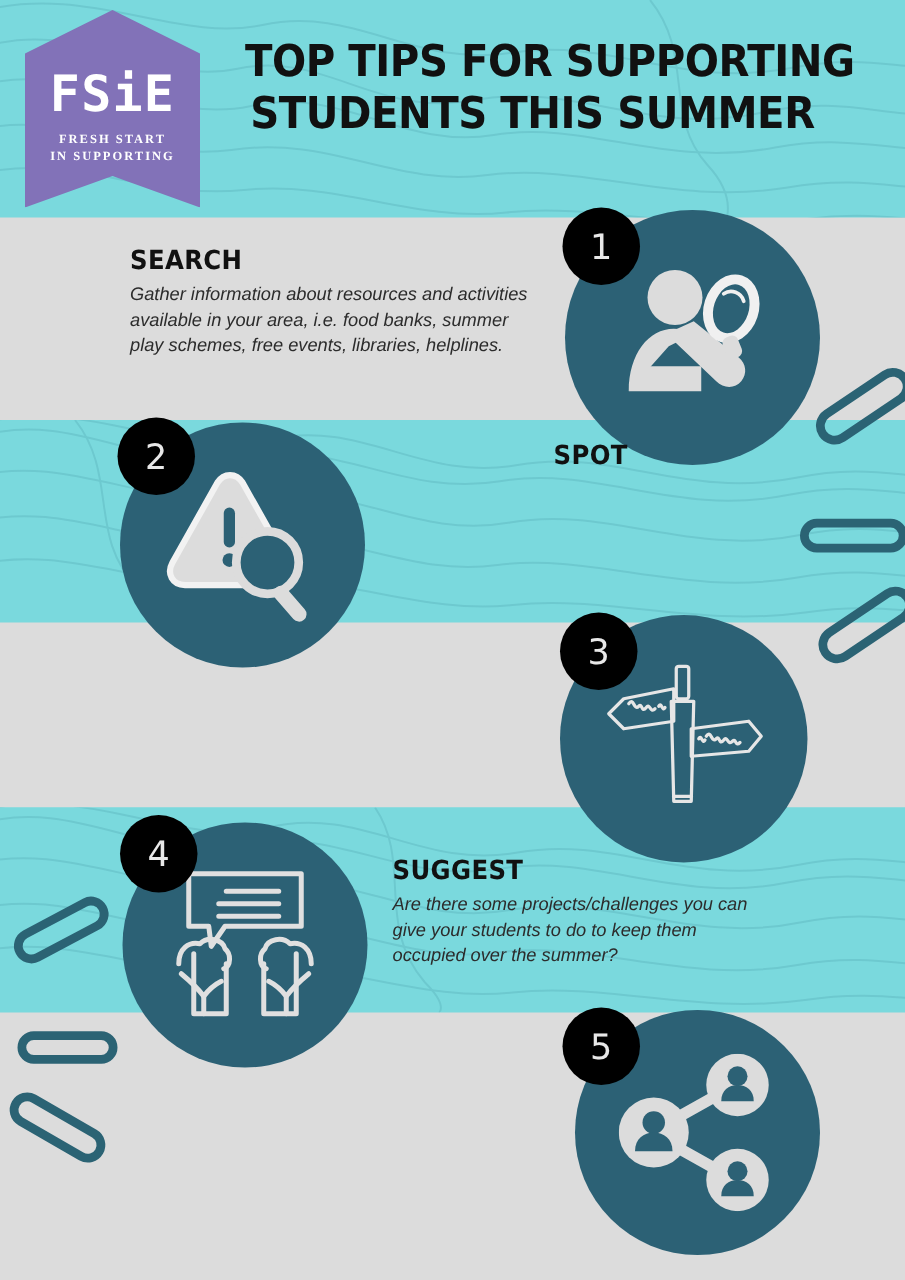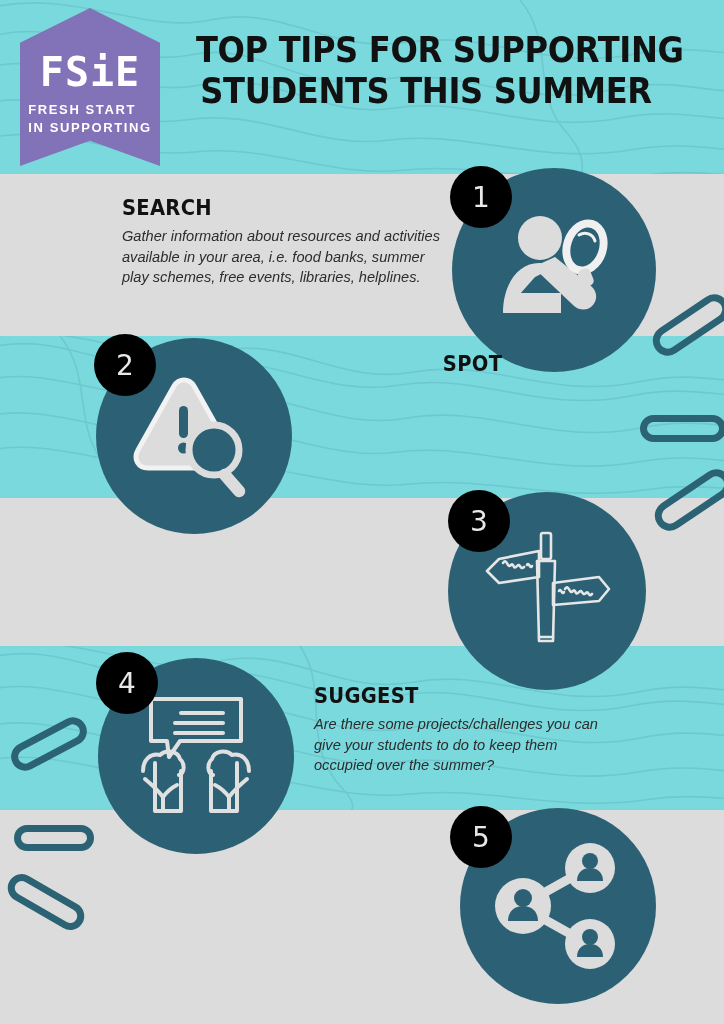--- a/index.html
+++ b/index.html
@@ -67,25 +67,26 @@
   .logo-mark {
     color: #ffffff;
     font-family: "DejaVu Sans Mono", monospace;
     font-size: 40px;
     font-weight: 700;
     letter-spacing: 1px;
     line-height: 1;
   }
   .logo-sub {
     color: #ffffff;
-    font-family: Liberation Sans, sans-serif;
-    font-size: 13px;
+    font-family: Liberation Serif, serif;
+    font-size: 10px;
     font-weight: 700;
     letter-spacing: 1.6px;
     line-height: 1.35;
+    text-align: center;
     margin-top: 9px;
   }
 
   
   .headline {
     position: absolute;
     left: 196px;
     top: 30px;
     width: 500px;
     z-index: 6;
@@ -224,21 +225,21 @@
       <path d="M44 62 L84 100 C90 106 99 106 104 100 C109 94 108 86 102 81 L66 52 Z" fill="#dcdcdc"></path>
       <ellipse cx="96" cy="42" rx="22" ry="28" transform="rotate(18 96 42)" fill="#f0f0f0"></ellipse>
       <ellipse cx="96" cy="42" rx="14" ry="20" transform="rotate(18 96 42)" fill="#2c6175"></ellipse>
       <path d="M90 30 C96 26 104 29 106 36" stroke="#f0f0f0" stroke-width="3" fill="none" stroke-linecap="round"></path>
       <rect x="90" y="64" width="13" height="18" rx="5" transform="rotate(-22 96 72)" fill="#dcdcdc"></rect>
     </svg>
   </div>
   <div class="badge" style="left:450px; top:166px;">
     <span>1</span>
   </div>
-  <div class="tip" style="left:122px; top:196px; width:320px;">
+  <div class="tip" style="left:104px; top:196px; width:320px;">
     <h2 class="tip-title">SEARCH</h2>
     <p class="tip-body">Gather information about resources and activities available in your area, i.e. food banks, summer play schemes, free events, libraries, helplines.</p>
   </div>
 
   <div class="icon-circle" style="left:96px; top:338px; width:196px; height:196px;">
     <svg class="icon-svg" width="128" height="124" viewBox="0 0 128 124">
       <path d="M44 12 C49 4 59 4 64 12 L100 76 C105 85 100 94 90 94 L18 94 C8 94 3 85 8 76 Z" fill="#dcdcdc" stroke="#f2f2f2" stroke-width="5" stroke-linejoin="round"></path>
       <rect x="49" y="32" width="9" height="32" rx="4.5" fill="#2c6175"></rect>
       <circle cx="53.5" cy="74" r="5.5" fill="#2c6175"></circle>
       <circle cx="84" cy="76" r="25" fill="#2c6175" stroke="#dcdcdc" stroke-width="7"></circle>

